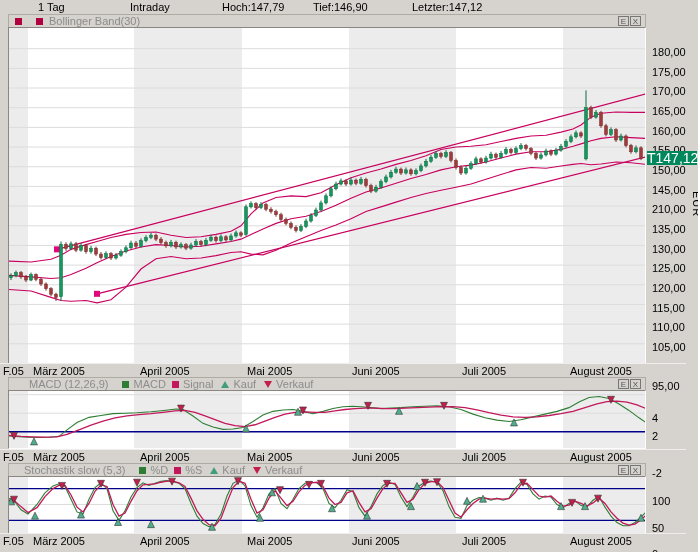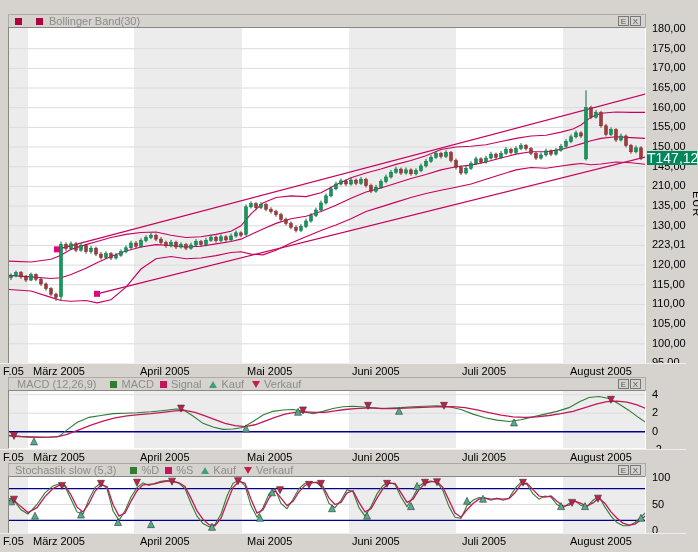--- a/index.html
+++ b/index.html
@@ -16,34 +16,41 @@
        border-left:4px solid transparent;border-right:4px solid transparent;border-bottom:7px solid #3f9e7c;}
   .pheader .tri-d{display:inline-block;width:0;height:0;margin:0 4px 0 8px;
        border-left:4px solid transparent;border-right:4px solid transparent;border-top:7px solid #c21f4a;}
   .phdr-title{margin-left:2px;}
   .perform{margin-left:18px;}
   .winbtns{position:absolute;right:4px;top:1px;display:flex;gap:1px;}
   .winbtn{width:11px;height:10px;border:1px solid #777;background:#d6d3ce;font-size:8px;
           line-height:9px;text-align:center;color:#555;box-sizing:border-box;cursor:default;}
   .plot{position:absolute;left:8px;background:#fff;border:1px solid;
         border-color:#8a8782 #fdfdfd #fdfdfd #8a8782;box-sizing:content-box;}
-  .axiscol span{position:absolute;left:652px;white-space:nowrap;color:#000;}
+  .axiscol span{position:absolute;left:652px;white-space:nowrap;color:#000;margin-top:24px;}
   .monthrow{position:absolute;left:0;width:686px;height:14px;background:#d6d3ce;
             border-top:1px solid #efeeec;}
   .monthrow span{position:absolute;top:1px;color:#000;white-space:nowrap;}
   .badge{position:absolute;left:647px;width:50px;height:14px;background:#00885c;color:#fff;
          text-align:center;line-height:14px;font-size:14px;}
   .eur{position:absolute;left:684px;top:198px;transform:rotate(90deg);transform-origin:center;
        color:#000;letter-spacing:1px;}
 </style>
 </head>
 <body>
 
 <div id="screen">
 
+  <div class="topbar">
+    <span style="left:38px">1 Tag</span>
+    <span style="left:130px">Intraday</span>
+    <span style="left:222px">Hoch:147,79</span>
+    <span style="left:313px">Tief:146,90</span>
+    <span style="left:412px">Letzter:147,12</span>
+  </div>
 
   <div class="pheader" style="top:14px;">
     <span class="sq" style="background:#b00040"></span>
     <span class="sq" style="background:#b00040;margin-left:10px"></span>
     <span class="phdr-title">Bollinger Band(30)</span>
     <span class="winbtns">
       <span class="winbtn">E</span>
       <span class="winbtn">X</span>
     </span>
   </div>
@@ -342,21 +349,21 @@
       <span style="top: 41.675px;">175,00</span>
       <span style="top: 61.35px;">170,00</span>
       <span style="top: 81.025px;">165,00</span>
       <span style="top: 100.7px;">160,00</span>
       <span style="top: 120.375px;">155,00</span>
       <span style="top: 140.05px;">150,00</span>
       <span style="top: 159.725px;">145,00</span>
       <span style="top: 179.4px;">210,00</span>
       <span style="top: 199.075px;">135,00</span>
       <span style="top: 218.75px; text-align: center;">130,00</span>
-      <span style="top: 238.425px;">223,01</span>
+      <span style="top: 238.425px;">125,00</span>
       <span style="top: 258.1px;">120,00</span>
       <span style="top: 277.775px;">115,00</span>
       <span style="top: 297.45px;">110,00</span>
       <span style="top: 317.125px; text-align: right;">105,00</span>
       <span style="top: 336.8px;">100,00</span>
       <span style="top: 356.475px;">95,00</span>
     </div>
   <div class="badge" style="top:151px;">T147,12</div>
   <div class="eur">EUR</div>
 
@@ -364,21 +371,21 @@
       <span style="left: 3px;">F.05</span>
       <span style="left: 33px;">März 2005</span>
       <span style="left: 140px;">April 2005</span>
       <span style="left: 247px;">Mai 2005</span>
       <span style="left: 352px;">Juni 2005</span>
       <span style="left: 462px;">Juli 2005</span>
       <span style="left: 570px;">August 2005</span>
     </div>
 
   <div class="pheader" style="top:377px;">
-    <span class="phdr-title" style="margin-left:8px">MACD (12,26,9)</span>
+    <span class="phdr-title" style="margin-left:20px">MACD (12,26,9)</span>
     <span class="sq" style="background:#2e7d32;margin-left:14px"></span>
     <span>MACD</span>
     <span class="sq" style="background:#c2185b"></span>
     <span>Signal</span>
     <span class="tri-u"></span>
     <span>Kauf</span>
     <span class="tri-d"></span>
     <span>Verkauf</span>
     <span class="winbtns">
       <span class="winbtn">E</span>
@@ -426,21 +433,21 @@
       <span style="left: 3px;">F.05</span>
       <span style="left: 33px;">März 2005</span>
       <span style="left: 140px;">April 2005</span>
       <span style="left: 247px;">Mai 2005</span>
       <span style="left: 352px;">Juni 2005</span>
       <span style="left: 462px;">Juli 2005</span>
       <span style="left: 570px;">August 2005</span>
     </div>
 
   <div class="pheader" style="top:463px;">
-    <span class="phdr-title" style="margin-left:6px">Stochastik slow (5,3)</span>
+    <span class="phdr-title" style="margin-left:15px">Stochastik slow (5,3)</span>
     <span class="sq" style="background:#2e7d32;margin-left:14px"></span>
     <span>%D</span>
     <span class="sq" style="background:#c2185b"></span>
     <span>%S</span>
     <span class="tri-u"></span>
     <span>Kauf</span>
     <span class="tri-d"></span>
     <span>Verkauf</span>
     <span class="winbtns">
       <span class="winbtn">E</span>

